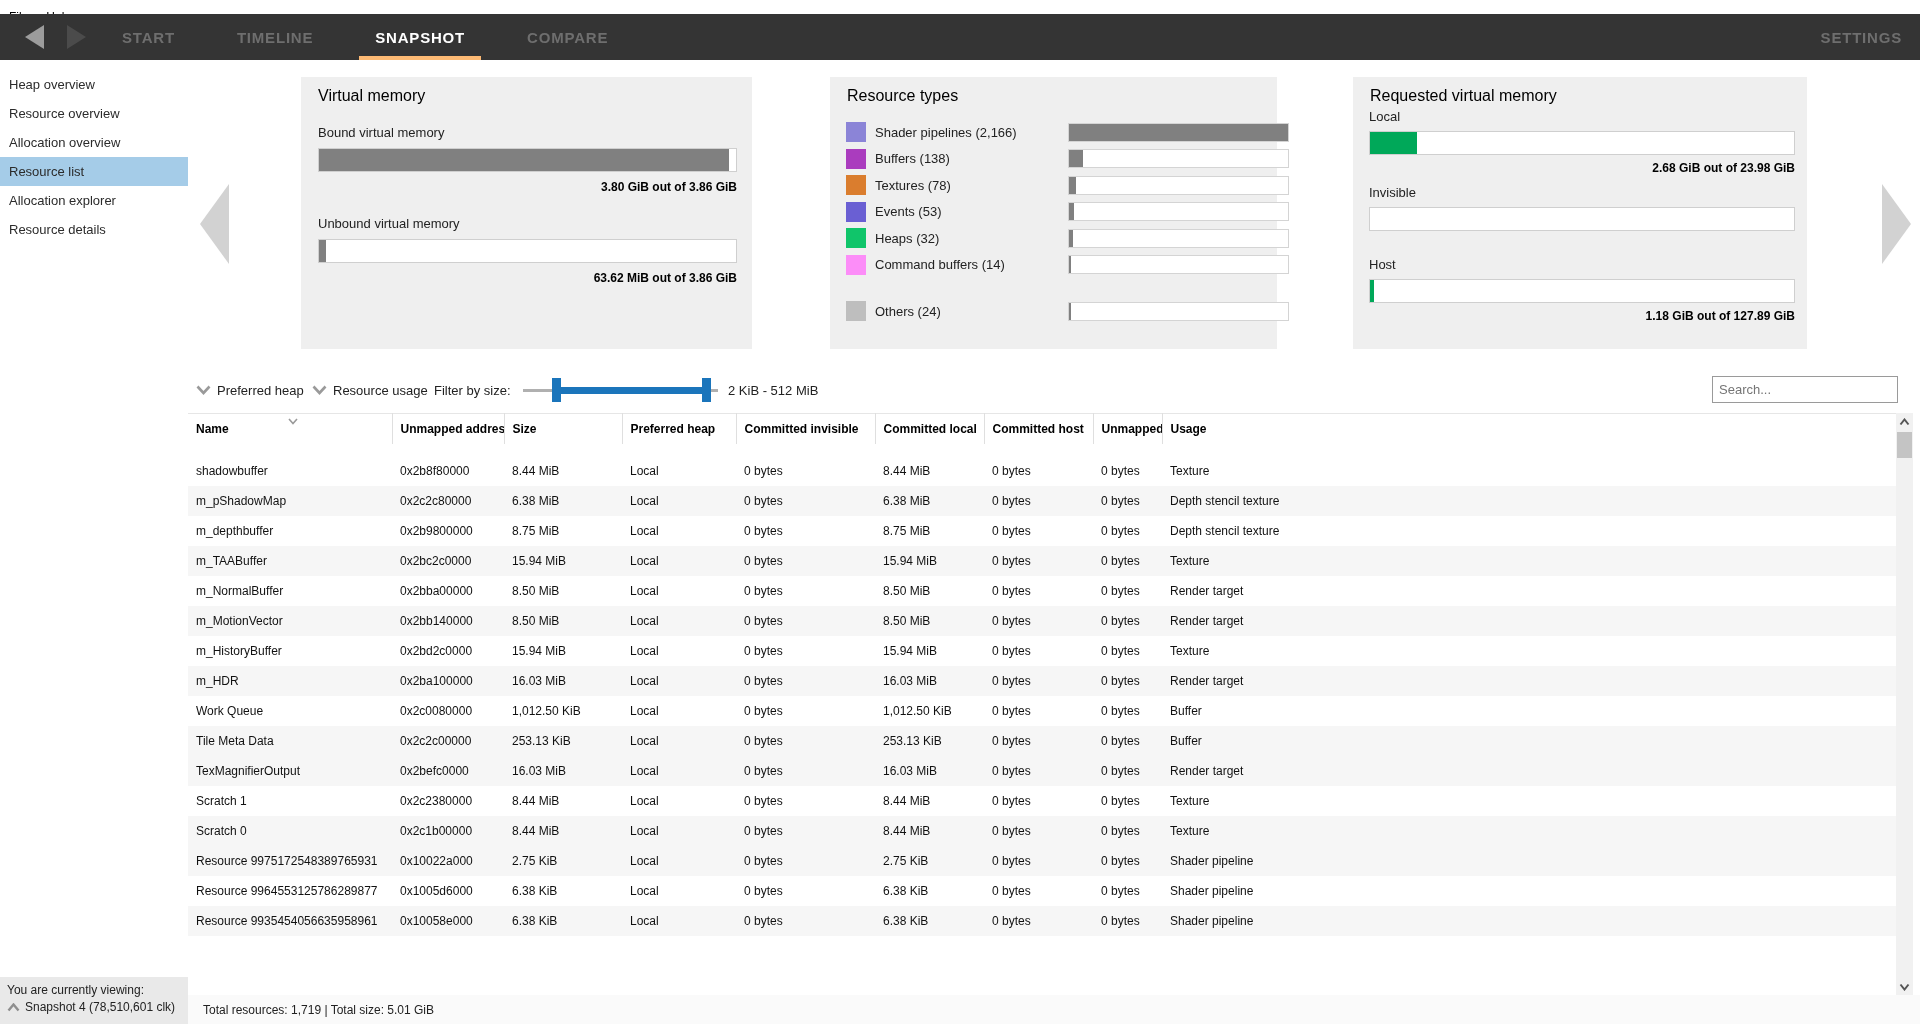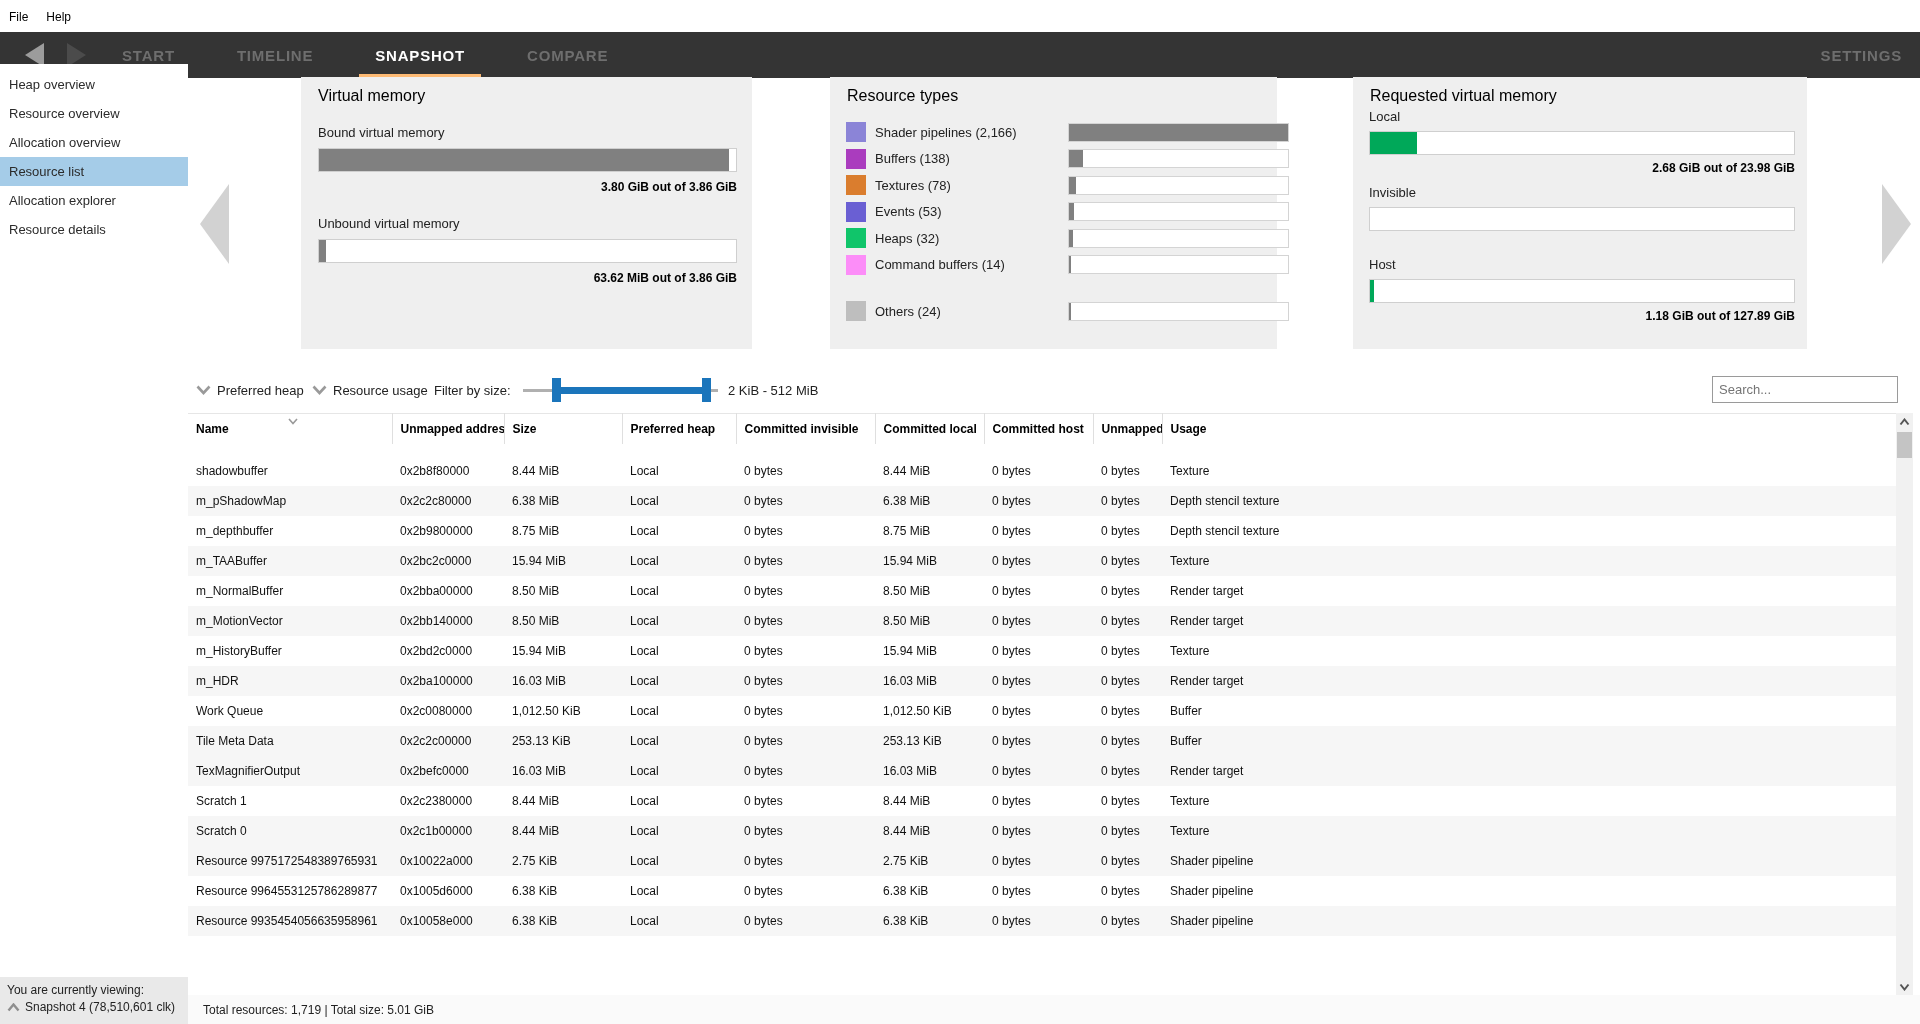--- a/index.html
+++ b/index.html
@@ -4,21 +4,21 @@
 <style>
   * { margin:0; padding:0; box-sizing:border-box; }
   html,body { width:1920px; height:1024px; overflow:hidden; background:#fff;
     font-family:"Liberation Sans", sans-serif; color:#1a1a1a; }
 
   
   .menubar { position:absolute; left:0; top:0; width:1920px; height:18px; background:#fff; }
   .menubar span { display:inline-block; font-size:12px; color:#000; padding:2px 9px 0 9px; cursor:default;margin-top:8px; }
 
   
-  .navbar { position:absolute; left:0; top:32px; width:1920px; height:46px; background:#343434;padding-left:24px; }
+  .navbar { position:absolute; left:0; top:14px; width:1920px; height:46px; background:#343434;padding-left:24px; }
   .nav-arrow { position:absolute; top:0; width:40px; height:46px; display:flex; align-items:center; justify-content:center; }
   .tri-left  { width:0; height:0; border-top:12px solid transparent; border-bottom:12px solid transparent; border-right:19px solid #9c9c9c; }
   .tri-right { width:0; height:0; border-top:12px solid transparent; border-bottom:12px solid transparent; border-left:19px solid #4b4b4b; }
   .tabs { position:absolute; left:106px; top:0; height:46px; display:flex; gap:30px; }
   .tab { height:46px; display:flex; align-items:center; padding:0 16px; font-size:15px; font-weight:bold;
          letter-spacing:0.8px; color:#6e6e6e; border-bottom:4px solid transparent; padding-top:4px; }
   .tab.active { color:#ffffff; border-bottom:4px solid #fdba74; }
   .settings-tab { position:absolute; right:18px; top:0; height:46px; display:flex; align-items:center;
          font-size:15px; font-weight:bold; letter-spacing:0.8px; color:#6e6e6e; }
 

